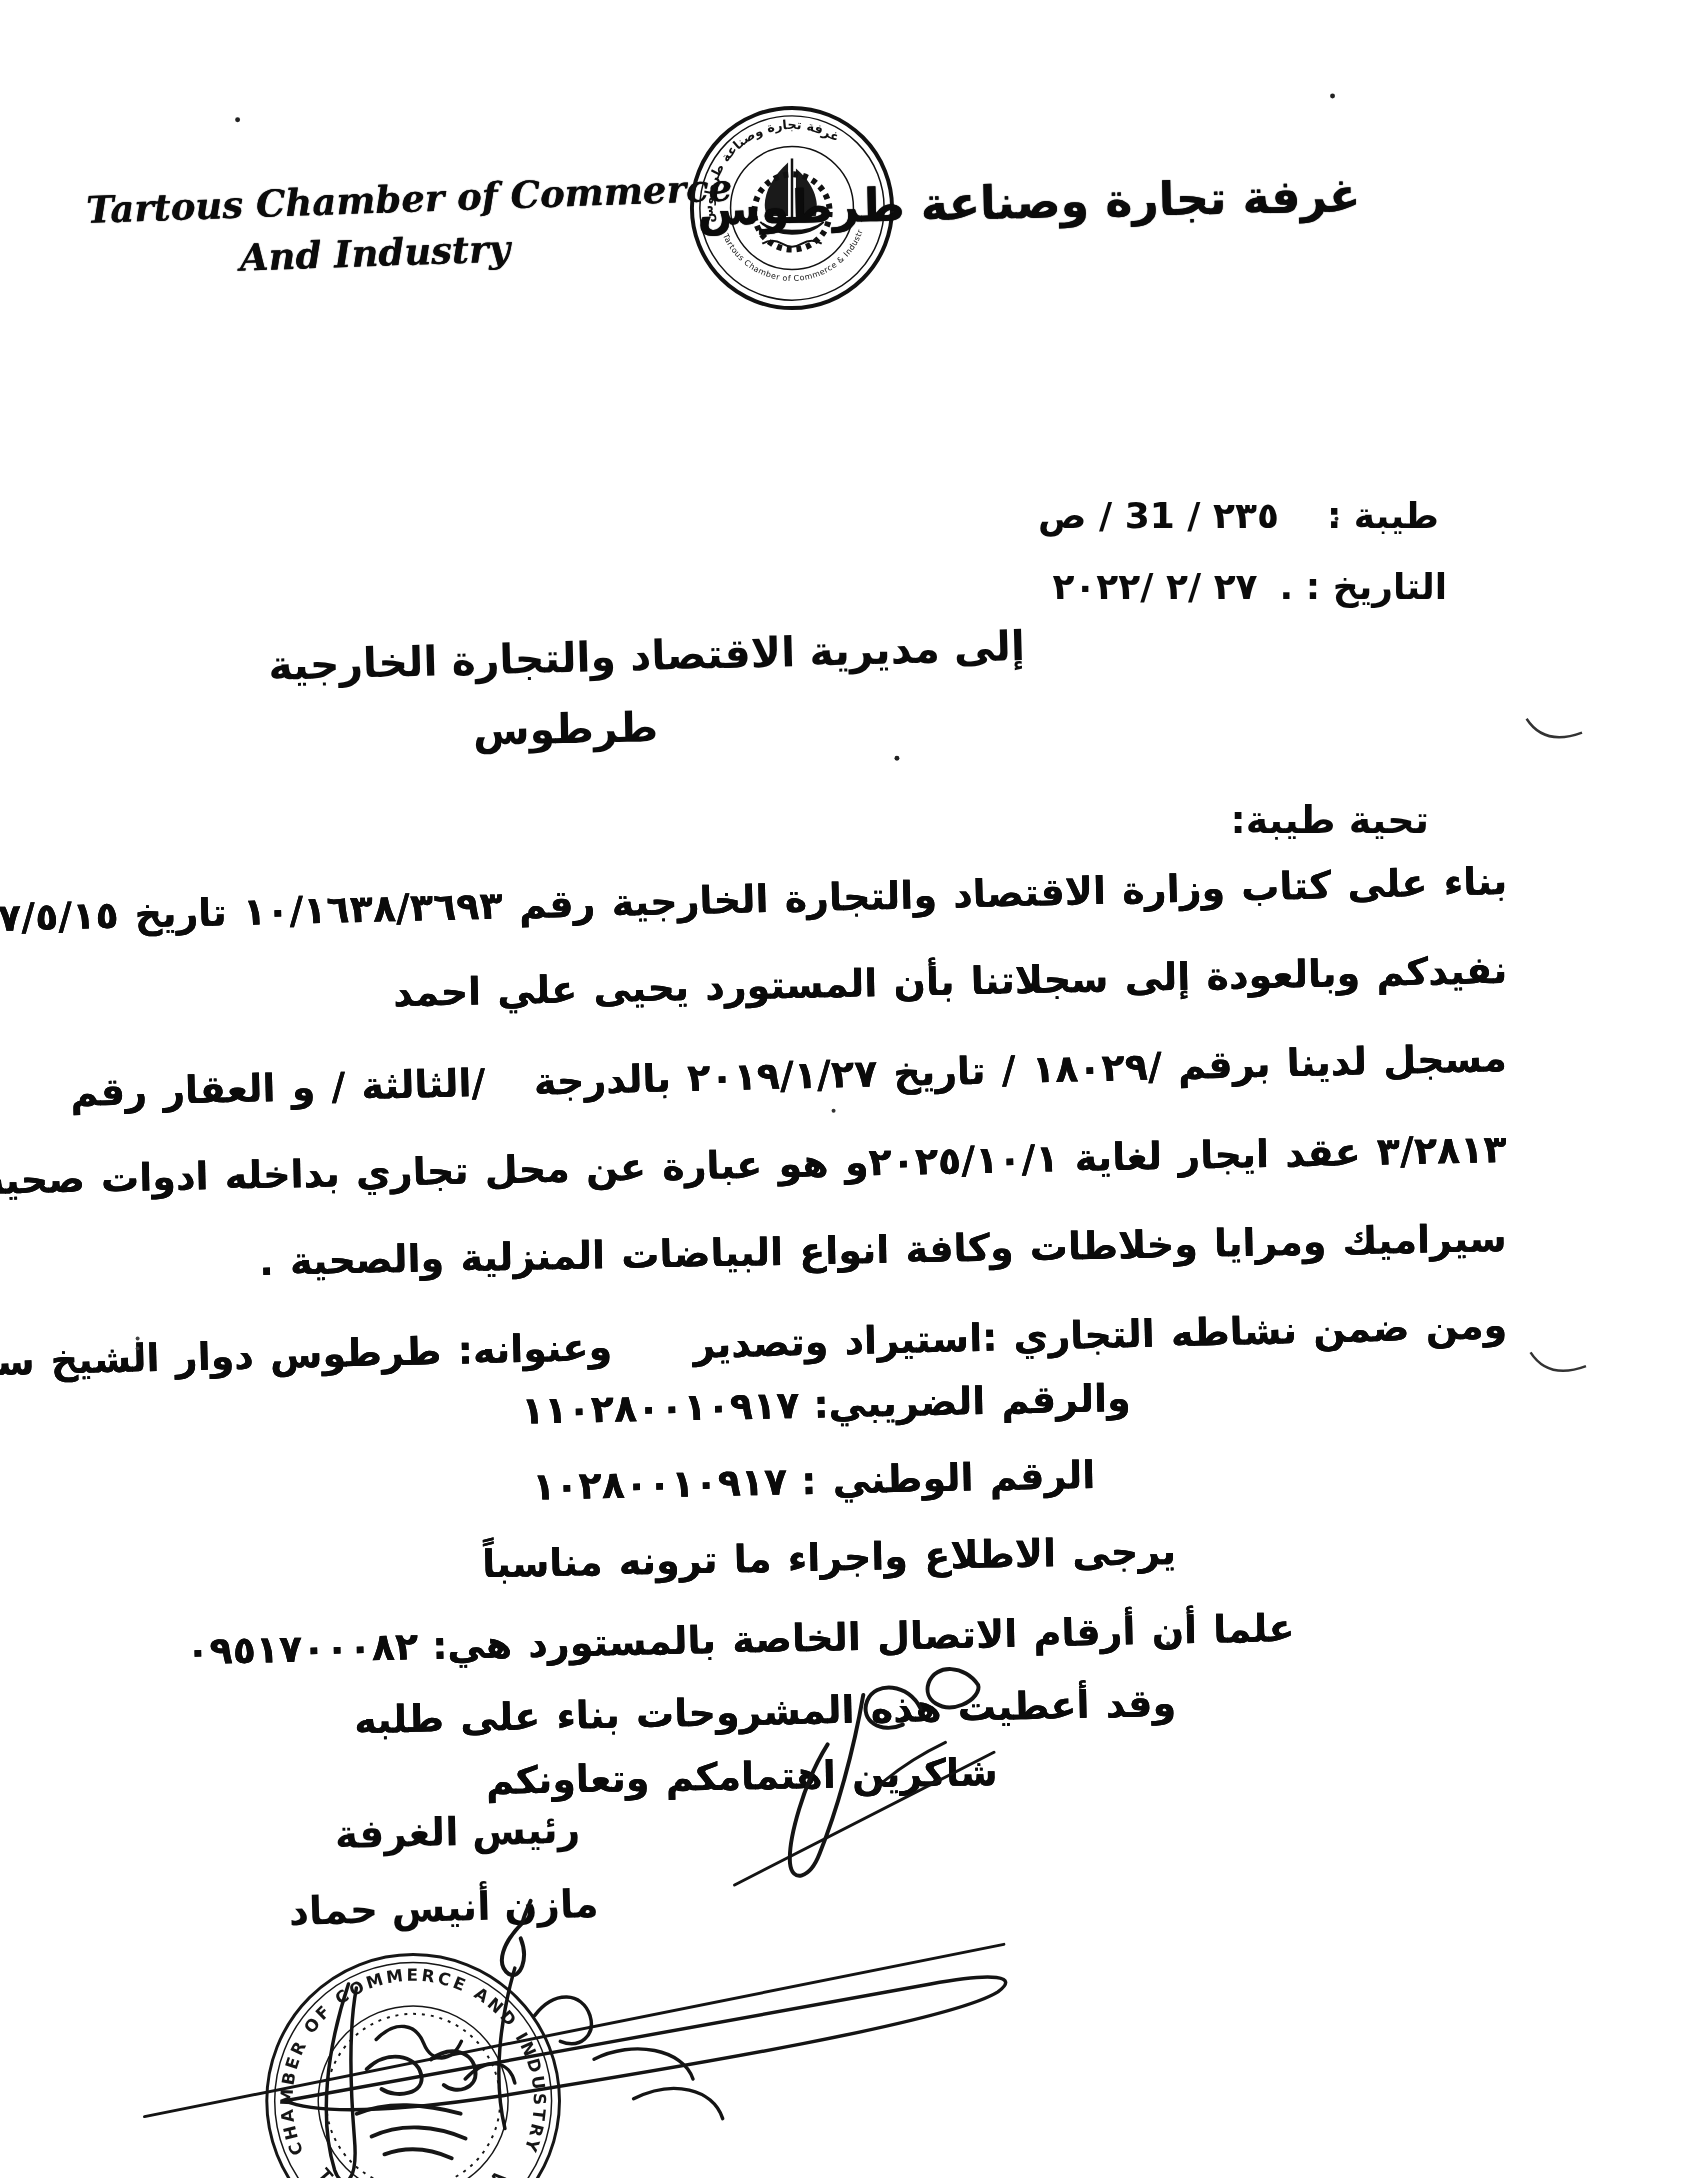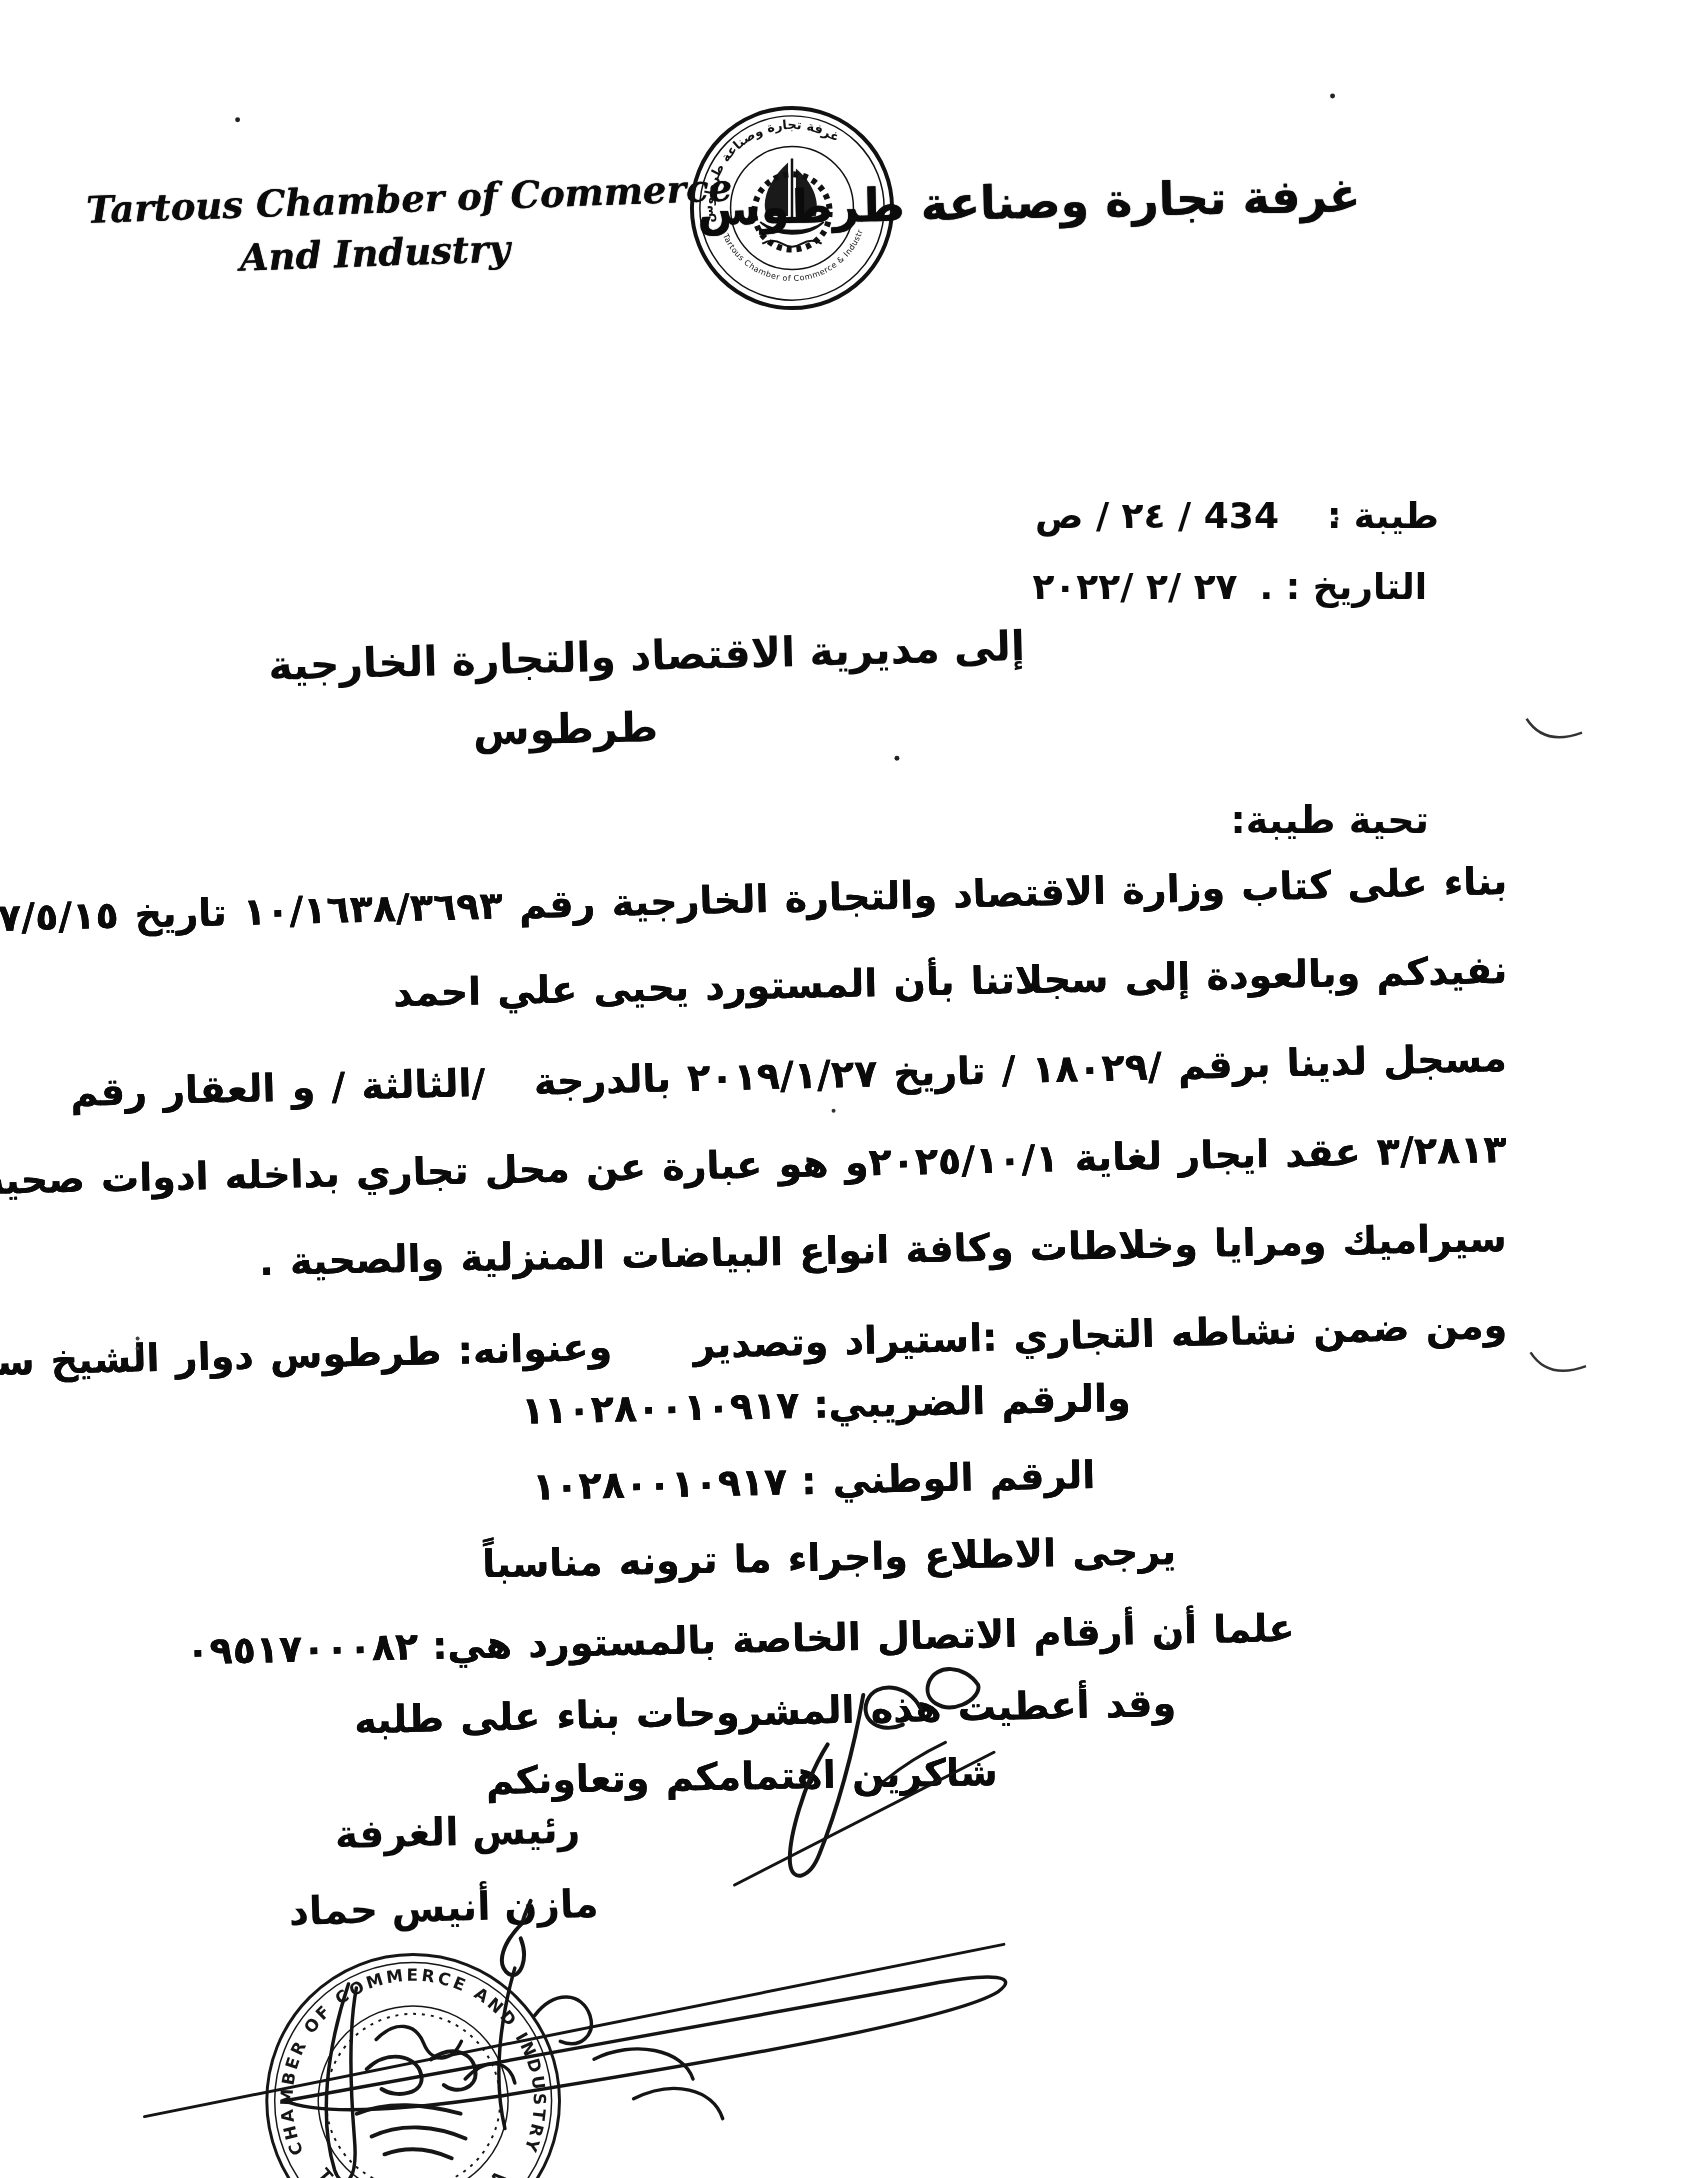--- a/index.html
+++ b/index.html
@@ -17,21 +17,21 @@
   }
   
   .ar-header{
     right:323px; top:168px; font-size:46px; font-weight:bold;
     transform:rotate(-1.2deg); transform-origin:100% 50%;
     text-shadow:0 0 1px #000;
   }
   .rtl{direction:rtl; unicode-bidi:embed;}
   .ref-line{font-size:36px; font-weight:bold;}
   .ref-num{top:495px; right:244px;}
-  .ref-date{top:566px; right:256px;}
+  .ref-date{top:566px; right:236px;}
   .ref-num .val{margin-right:48px;}
   .ref-date .val{margin-right:22px;}
   .addressee{right:658px; top:622px; font-size:41px; font-weight:bold;
     transform:rotate(-1.5deg); transform-origin:100% 50%;}
   .city{right:1025px; top:705px; font-size:41px; font-weight:bold;
     transform:rotate(-1deg);}
   .greeting{right:254px; top:798px; font-size:38px; font-weight:bold;}
   .bodyline{font-size:38px; font-weight:bold; word-spacing:3px;
     transform-origin:100% 50%; text-shadow:0 0 0.6px #000;}
   .l1{right:176px; top:859px;  transform:rotate(-1.4deg);}
@@ -87,21 +87,21 @@
       <path d="M 112 72 C 129 86 136 104 132 120 L 112 120 Z" fill="#1a1a1a"></path>
       <path d="M 76 126 C 92 142 124 142 140 126 C 126 138 90 138 76 126 Z" fill="#111" stroke="#111" stroke-width="2"></path>
       <path d="M 78 148 Q 88 142 98 148 T 118 148 T 138 148" fill="none" stroke="#111" stroke-width="2"></path>
       <circle cx="108" cy="116" r="38" fill="none" stroke="#111" stroke-width="6" stroke-dasharray="5 5"></circle>
     </g>
   </svg>
 
   <div class="abs ar-header rtl">غرفة تجارة وصناعة طرطوس</div>
 
   <div class="abs ref-line ref-num rtl">
-    <span class="lbl">طيبة :</span><span class="val">434 / ٢٤ / ص</span>
+    <span class="lbl">طيبة :</span><span class="val">٢٣٥ / 31 / ص</span>
   </div>
 
   <div class="abs ref-line ref-date rtl">
     <span class="lbl">التاريخ : .</span><span class="val">٢٧ /٢ /٢٠٢٢</span>
   </div>
 
   <div class="abs addressee rtl">إلى مديرية الاقتصاد والتجارة الخارجية</div>
   <div class="abs city rtl">طرطوس</div>
 
   <div class="abs greeting rtl">تحية طيبة:</div>

